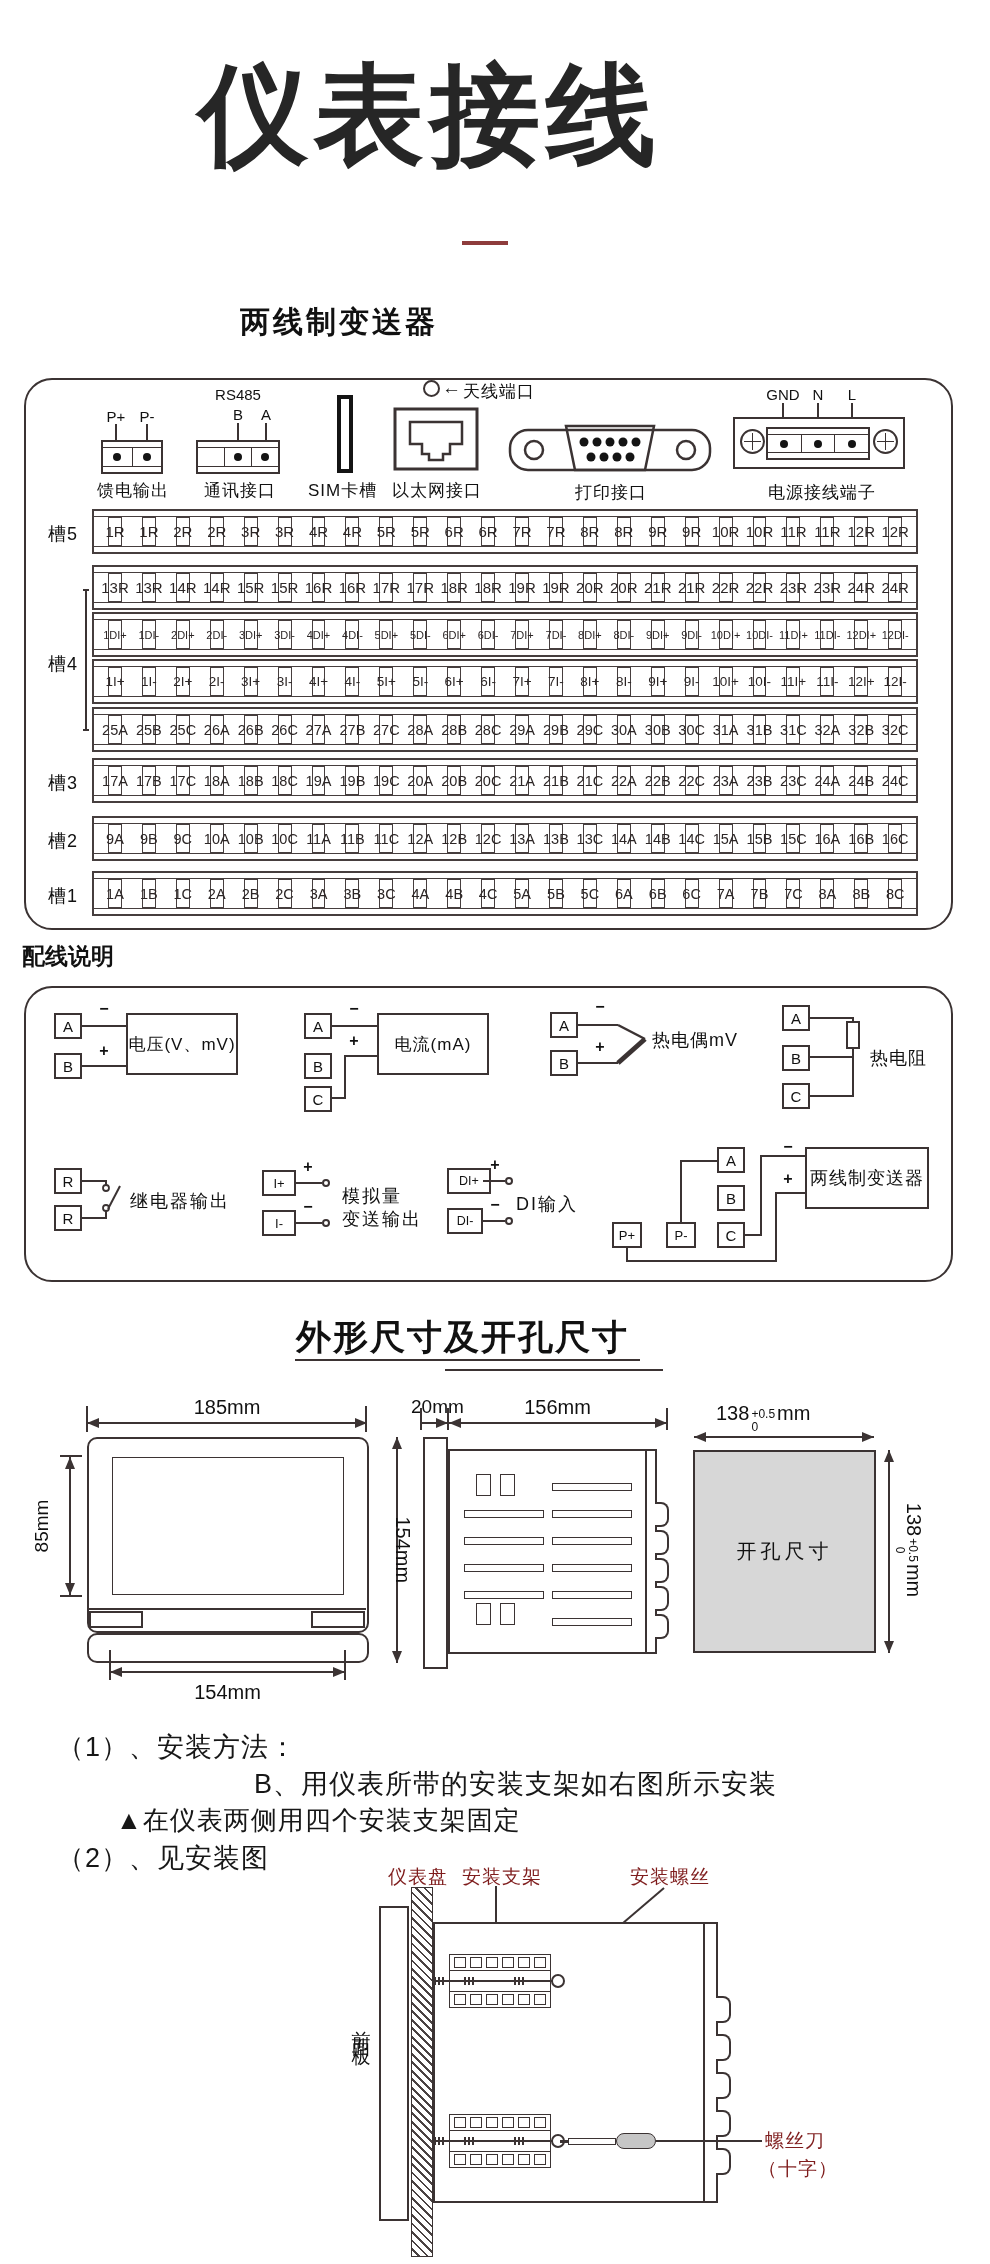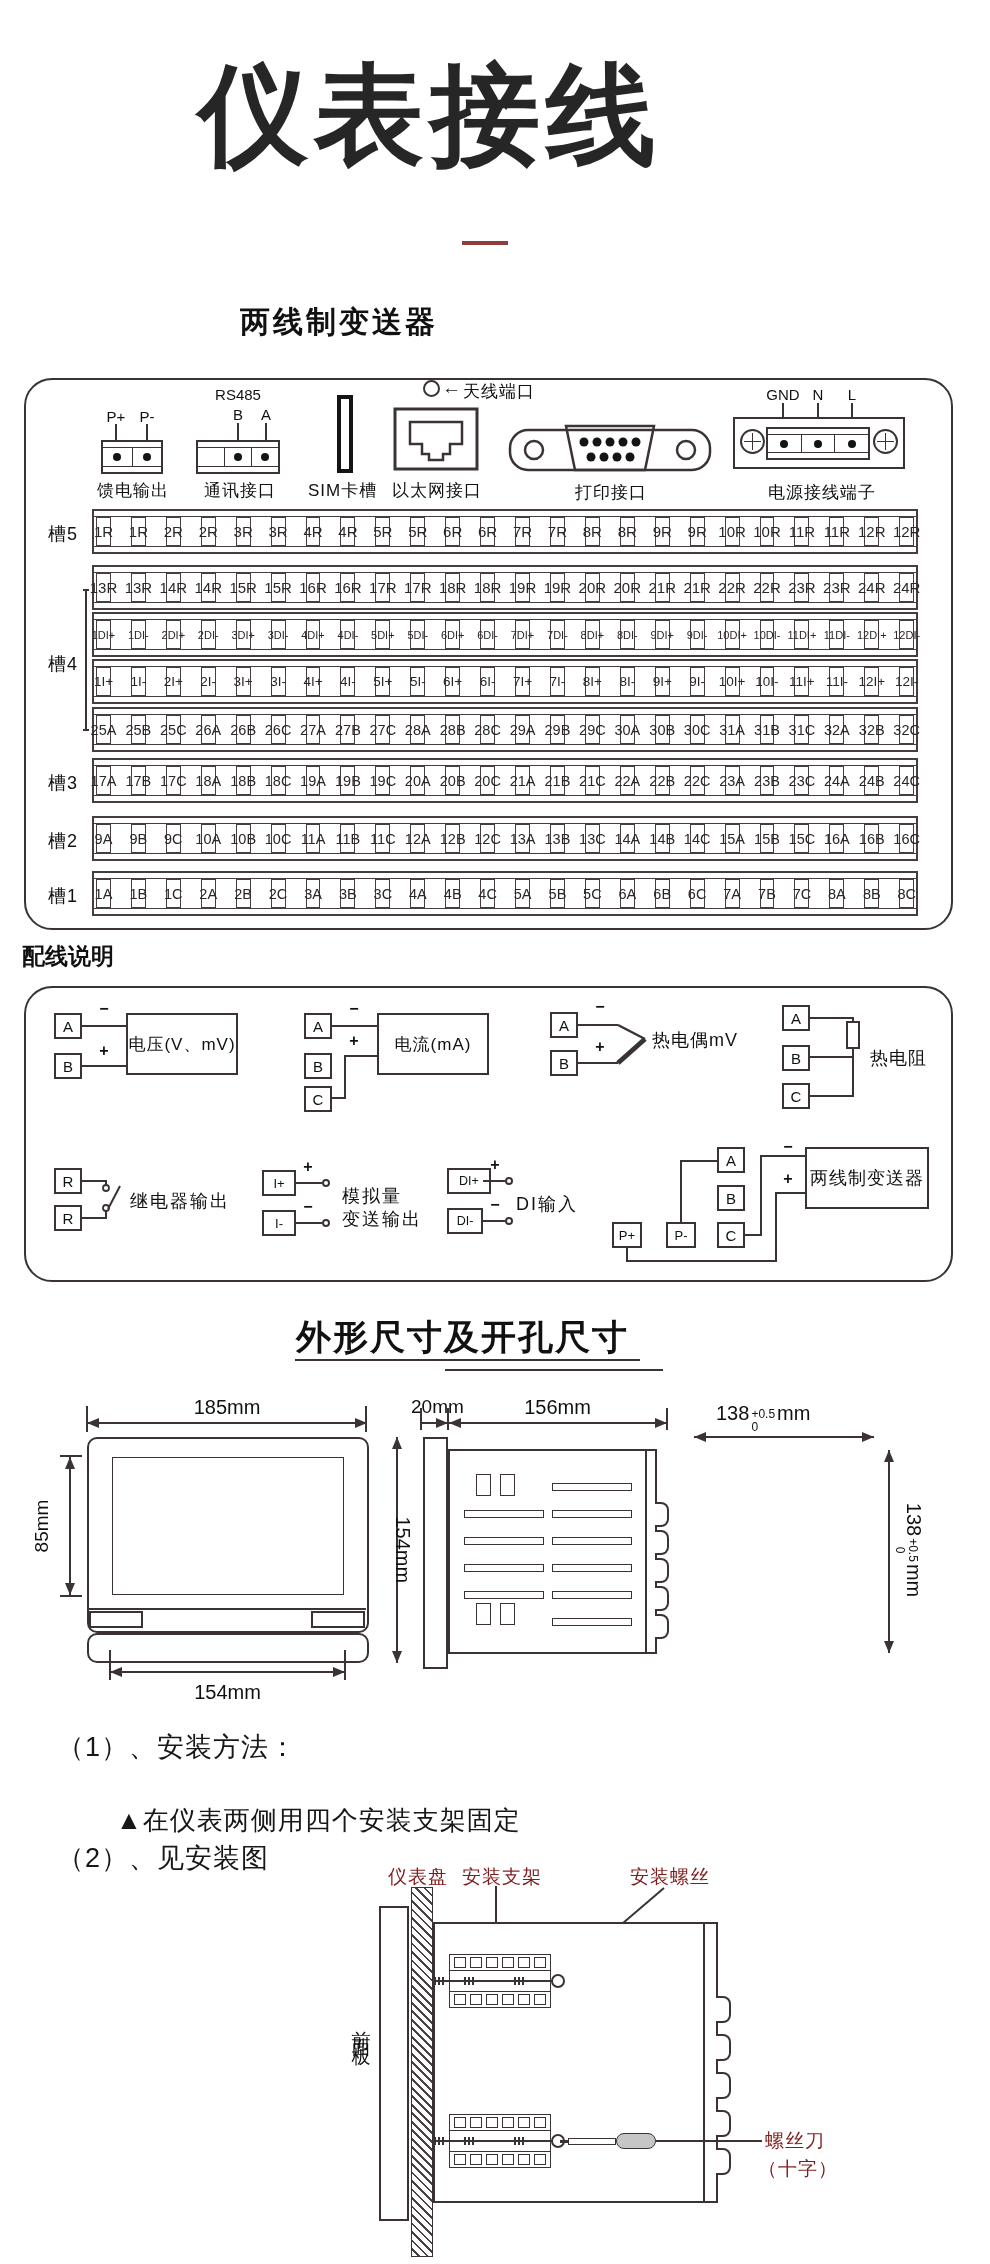--- a/index.html
+++ b/index.html
@@ -27,21 +27,21 @@
 .cb-cell{flex:1;position:relative;border-right:1.5px solid #3b3333}
 .cb-cell:last-child{border-right:0}
 .dot{position:absolute;left:50%;top:50%;width:8px;height:8px;margin:-4px 0 0 -4px;border-radius:50%;background:#141414}
 .screw{position:absolute;border:2px solid #3b3333;border-radius:50%;background:#fff}
 .screw::before{content:"";position:absolute;left:50%;top:2px;bottom:2px;width:1.5px;margin-left:-1px;background:#3b3333}
 .screw::after{content:"";position:absolute;top:50%;left:2px;right:2px;height:1.5px;margin-top:-1px;background:#3b3333}
 
 .trow{position:absolute;left:92px;width:826px;height:45px;border:2px solid #463e3e;background:#fff}
 .strip-t{height:6px;border-bottom:1.5px solid #463e3e}
 .strip-b{position:absolute;left:0;right:0;bottom:0;height:6px;border-top:1.5px solid #463e3e}
-.cells{position:absolute;left:0;right:0;top:6px;bottom:6px;display:flex;gap:20px;padding:0 2px}
+.cells{position:absolute;left:0;right:0;top:6px;bottom:6px;display:flex;gap:20px;padding:0 14px}
 .tcell{flex:1;min-width:0;border:1.5px solid #463e3e;background:#fff;display:flex;align-items:center;justify-content:center;font-size:15px;color:#2c2626}
 .trow.med .tcell{font-size:13.5px}
 .trow.small .tcell{font-size:11px}
 .trow.abc .tcell{font-size:14.5px}
 .slotlbl{position:absolute;font-size:18px;color:#111;letter-spacing:1px}
 
 .wbox{position:absolute;border:2px solid #3b3333;background:#fff;display:flex;align-items:center;justify-content:center;font-size:15px;color:#111}
 .wbig{position:absolute;border:2px solid #3b3333;background:#fff;display:flex;align-items:center;justify-content:center;font-size:17px;color:#111;letter-spacing:1px}
 .oc{position:absolute;width:8px;height:8px;border:2px solid #3b3333;border-radius:50%;background:#fff}
 .wlbl{position:absolute;font-size:18px;color:#111;letter-spacing:2px;white-space:nowrap}
@@ -578,29 +578,31 @@
   <div class="bump" style="left:655px;top:1586px;width:14px;height:25px"></div>
   <div class="bump" style="left:655px;top:1614px;width:14px;height:25px"></div>
 
   <div class="dlbl" style="left:716px;top:1402px">
     <span>138</span><span class="ss">
         <span>+0.5</span>
         <span>0</span>
       </span><span>mm</span>
   </div>
   <div class="dimh al ar" style="left:694px;top:1436px;width:180px"></div>
+  <div class="bx gray" style="left:693px;top:1450px;width:183px;height:203px;border-width:2.5px;display:flex;align-items:center;justify-content:center;font-size:20px;letter-spacing:4px;color:#111">开孔尺寸</div>
   <div class="dimv au ad" style="left:888px;top:1450px;height:203px"></div>
   <div class="dlbl ctr rot90" style="left:858px;top:1538px;width:110px;height:24px">
     <span>138</span><span class="ss">
         <span>+0.5</span>
         <span>0</span>
       </span><span>mm</span>
   </div>
 
   <div class="txt" style="left:57px;top:1729px;font-size:27px;letter-spacing:1px">（1）、安装方法：</div>
+  <div class="txt" style="left:254px;top:1766px;font-size:27px;letter-spacing:1px">B、用仪表所带的安装支架如右图所示安装</div>
   <div class="txt" style="left:116px;top:1803px;font-size:26px;letter-spacing:1px">▲在仪表两侧用四个安装支架固定</div>
   <div class="txt" style="left:57px;top:1840px;font-size:27px;letter-spacing:1px">（2）、见安装图</div>
 
   <div class="ilbl" style="left:388px;top:1864px">仪表盘</div>
   <div class="ilbl" style="left:462px;top:1864px">安装支架</div>
   <div class="ilbl" style="left:630px;top:1864px">安装螺丝</div>
   <div class="ln" style="left:495px;top:1886px;width:2px;height:70px"></div>
   <svg style="left:548px;top:1884px" width="120" height="102" viewBox="0 0 120 102">
     <line x1="116" y1="4" x2="6" y2="98" stroke="#3b3333" stroke-width="2"></line>
   </svg>

